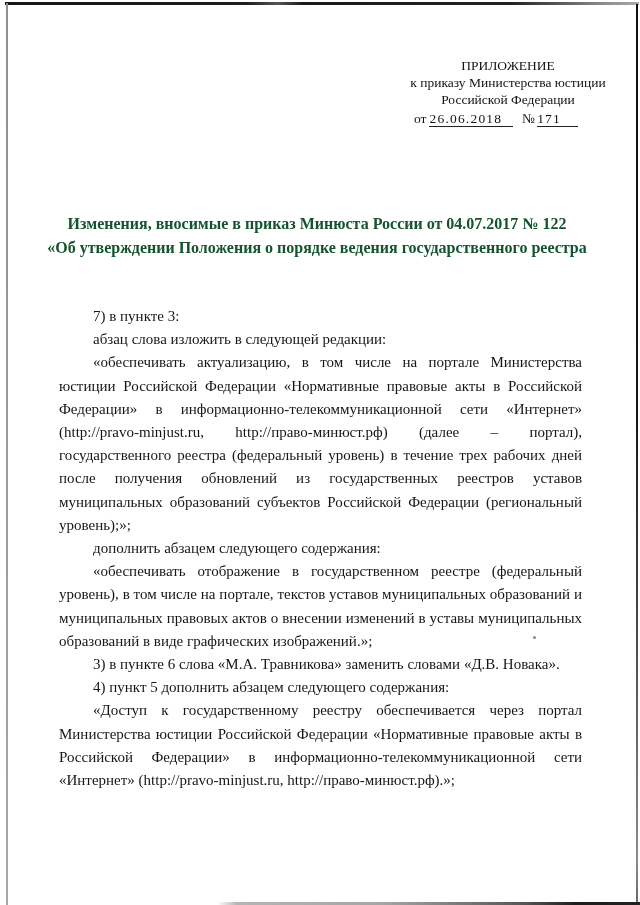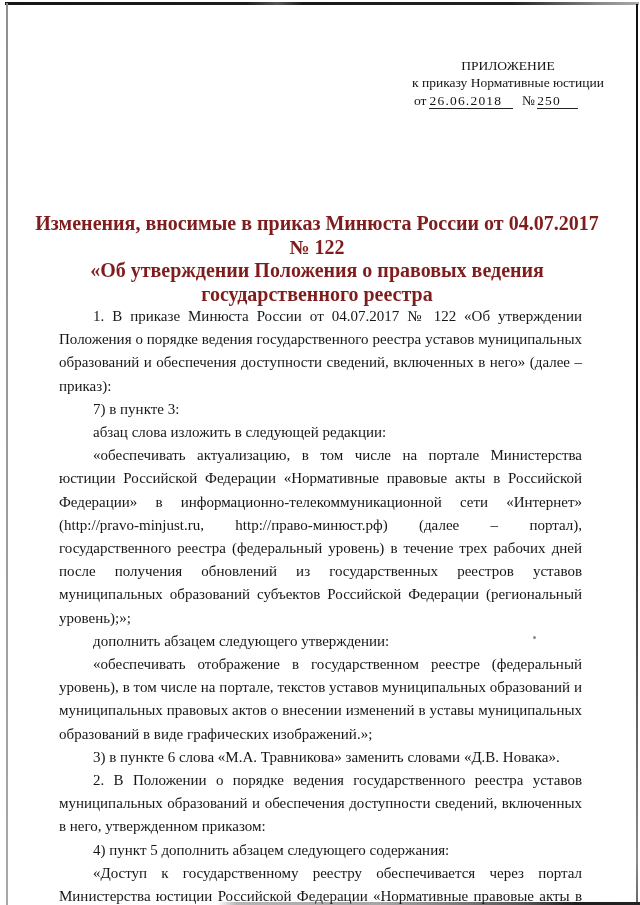--- a/index.html
+++ b/index.html
@@ -41,22 +41,22 @@
   .date-line { padding-right: 24px; margin-top: 1px; white-space: nowrap; }
   .u { display: inline-block; border-bottom: 1.6px solid #222; line-height: 15px; }
   .u.date { margin-left: 3px; padding-right: 11px; letter-spacing: 1.2px; }
   .u.num  { margin-left: 2px; padding-right: 17px; letter-spacing: 1.2px; }
   .num-label { margin-left: 9px; }
 
   
   .doc-title {
     position: absolute; top: 212px; left: 30px; right: 36px;
     text-align: center; font-weight: bold;
-    font-size: 20px; line-height: 23.6px;
-    color: #7f1d1d;
+    font-size: 16px; line-height: 23.6px;
+    color: #14532d;
   }
 
   
   .doc-body {
     position: absolute; top: 305px; left: 59px; width: 523px;
     font-size: 15px; line-height: 23.2px;
     text-align: justify;
     color: #161616;
   }
   .doc-body p { margin: 0; text-indent: 34px; }
@@ -67,37 +67,36 @@
 <div class="page">
   <div class="b-top"></div>
   <div class="b-left"></div>
   <div class="b-right"></div>
   <div class="b-bottom"></div>
   <div class="speck" style="left:533px; top:636px; width:3px; height:3px;"></div>
 
   <div class="appendix">
     <div>
         <div>ПРИЛОЖЕНИЕ</div>
-        <div>к приказу Нормативные юстиции</div>
+        <div>к приказу Министерства юстиции</div>
+        <div>Российской Федерации</div>
       </div>
     <div class="date-line">
-      <span>от</span><span class="u date">26.06.2018</span><span class="num-label">№</span><span class="u num">250</span>
+      <span>от</span><span class="u date">26.06.2018</span><span class="num-label">№</span><span class="u num">171</span>
     </div>
   </div>
 
   <div class="doc-title">
       <div>Изменения, вносимые в приказ Минюста России от 04.07.2017 № 122</div>
-      <div>«Об утверждении Положения о правовых ведения государственного реестра</div>
+      <div>«Об утверждении Положения о порядке ведения государственного реестра</div>
     </div>
 
   <div class="doc-body">
-      <p>1. В приказе Минюста России от 04.07.2017 № 122 «Об утверждении Положения о порядке ведения государственного реестра уставов муниципальных образований и обеспечения доступности сведений, включенных в него» (далее – приказ):</p>
       <p>7) в пункте 3:</p>
       <p>абзац слова изложить в следующей редакции:</p>
       <p>«обеспечивать актуализацию, в том числе на портале Министерства юстиции Российской Федерации «Нормативные правовые акты в Российской Федерации» в информационно-телекоммуникационной сети «Интернет» (http://pravo-minjust.ru, http://право-минюст.рф) (далее – портал), государственного реестра (федеральный уровень) в течение трех рабочих дней после получения обновлений из государственных реестров уставов муниципальных образований субъектов Российской Федерации (региональный уровень);»;</p>
-      <p>дополнить абзацем следующего утверждении:</p>
+      <p>дополнить абзацем следующего содержания:</p>
       <p>«обеспечивать отображение в государственном реестре (федеральный уровень), в том числе на портале, текстов уставов муниципальных образований и муниципальных правовых актов о внесении изменений в уставы муниципальных образований в виде графических изображений.»;</p>
       <p>3) в пункте 6 слова «М.А. Травникова» заменить словами «Д.В. Новака».</p>
-      <p>2. В Положении о порядке ведения государственного реестра уставов муниципальных образований и обеспечения доступности сведений, включенных в него, утвержденном приказом:</p>
       <p>4) пункт 5 дополнить абзацем следующего содержания:</p>
       <p>«Доступ к государственному реестру обеспечивается через портал Министерства юстиции Российской Федерации «Нормативные правовые акты в Российской Федерации» в информационно-телекоммуникационной сети «Интернет» (http://pravo-minjust.ru, http://право-минюст.рф).»;</p>
     </div>
 </div>
 
 </body></html>

